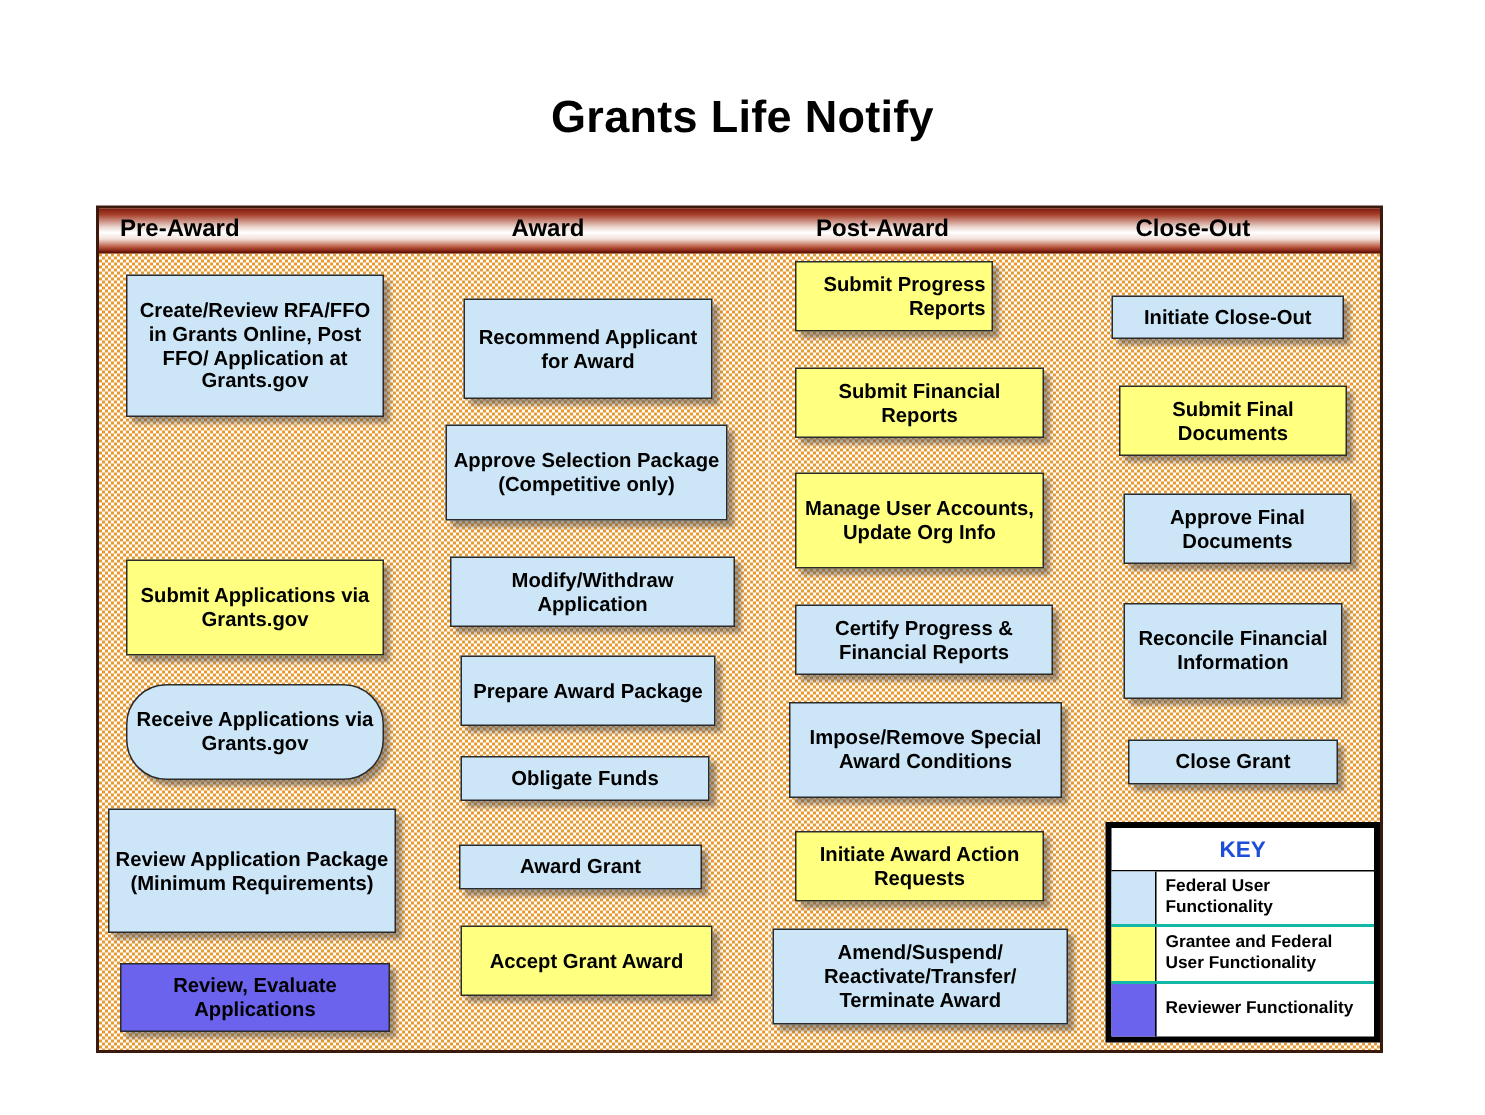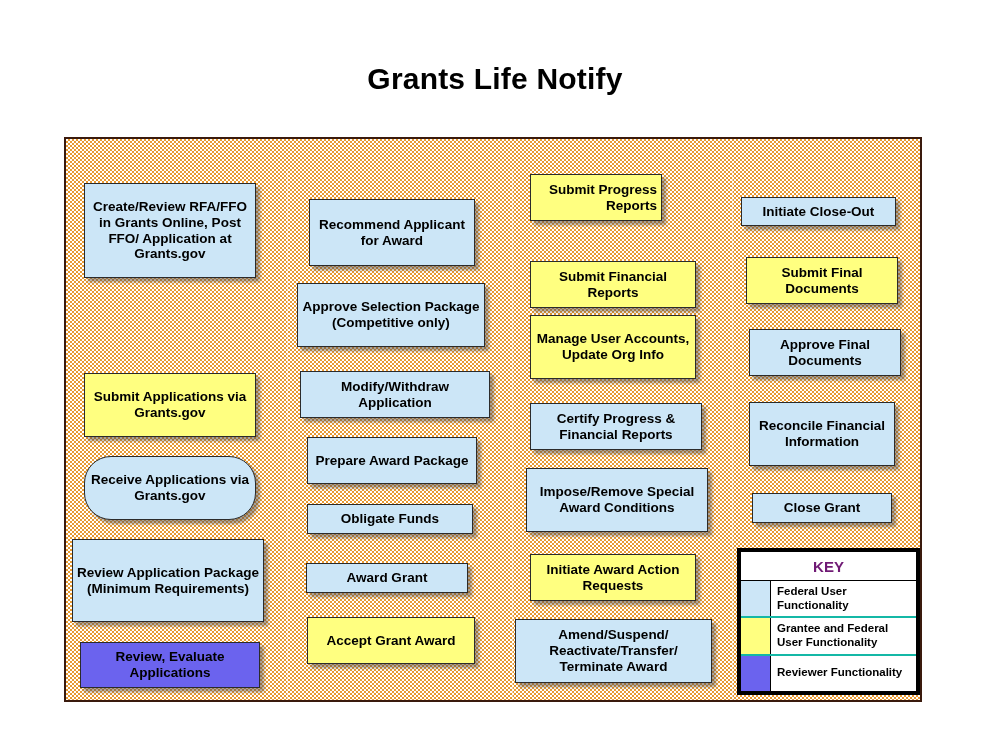--- a/index.html
+++ b/index.html
@@ -117,21 +117,21 @@
     display: flex;
     flex-direction: column;
   }
   .key-title {
     height: 29px;
     display: flex;
     align-items: center;
     justify-content: center;
     font-size: 15px;
     font-weight: bold;
-    color: #701a75;
+    color: #1d4ed8;
     border-bottom: 1px solid #000;
   }
   .key-row {
     display: flex;
     flex: 1;
     border-bottom: 2px solid #14b8a6;
   }
   .key-row:last-child { border-bottom: none; }
   .key-swatch {
     width: 30px;
@@ -155,20 +155,26 @@
 <div id="stage">
 
   <div class="page-title">Grants Life Notify</div>
 
   <div class="diagram">
 
     <div class="col-divider" style="left:221px;"></div>
     <div class="col-divider" style="left:446px;"></div>
     <div class="col-divider" style="left:666px;"></div>
 
+    <div class="header-band">
+      <div class="col-title ct0">Pre-Award</div>
+      <div class="col-title ct1">Award</div>
+      <div class="col-title ct2">Post-Award</div>
+      <div class="col-title ct3">Close-Out</div>
+    </div>
 
     <div class="fbox c-blue" style="left:18px;  top:44px;  width:172px; height:95px;">
       <span>Create/Review RFA/FFO in Grants Online, Post FFO/ Application at Grants.gov</span>
       </div>
 
 
     <div class="fbox c-yellow" style="left:18px;  top:234px; width:172px; height:64px;">
       <span>Submit Applications via Grants.gov</span>
       </div>
 
@@ -209,21 +215,21 @@
       </div>
 
     <div class="fbox c-yellow" style="left:241px; top:478px; width:168px; height:47px;">
       <span>Accept Grant Award</span>
       </div>
 
     <div class="fbox c-yellow" style="left:464px; top:35px;  width:132px; height:47px;text-align:right;">
       <span>Submit Progress Reports</span>
       </div>
 
-    <div class="fbox c-yellow" style="left:464px; top:106px; width:166px; height:47px;margin-top:16px;">
+    <div class="fbox c-yellow" style="left:464px; top:106px; width:166px; height:47px;">
       <span>Submit Financial Reports</span>
       </div>
 
     <div class="fbox c-yellow" style="left:464px; top:176px; width:166px; height:64px;">
       <span>Manage User Accounts, Update Org Info</span>
       </div>
 
     <div class="fbox c-blue" style="left:464px; top:264px; width:172px; height:47px;">
       <span>Certify Progress &amp; Financial Reports</span>
       </div>

